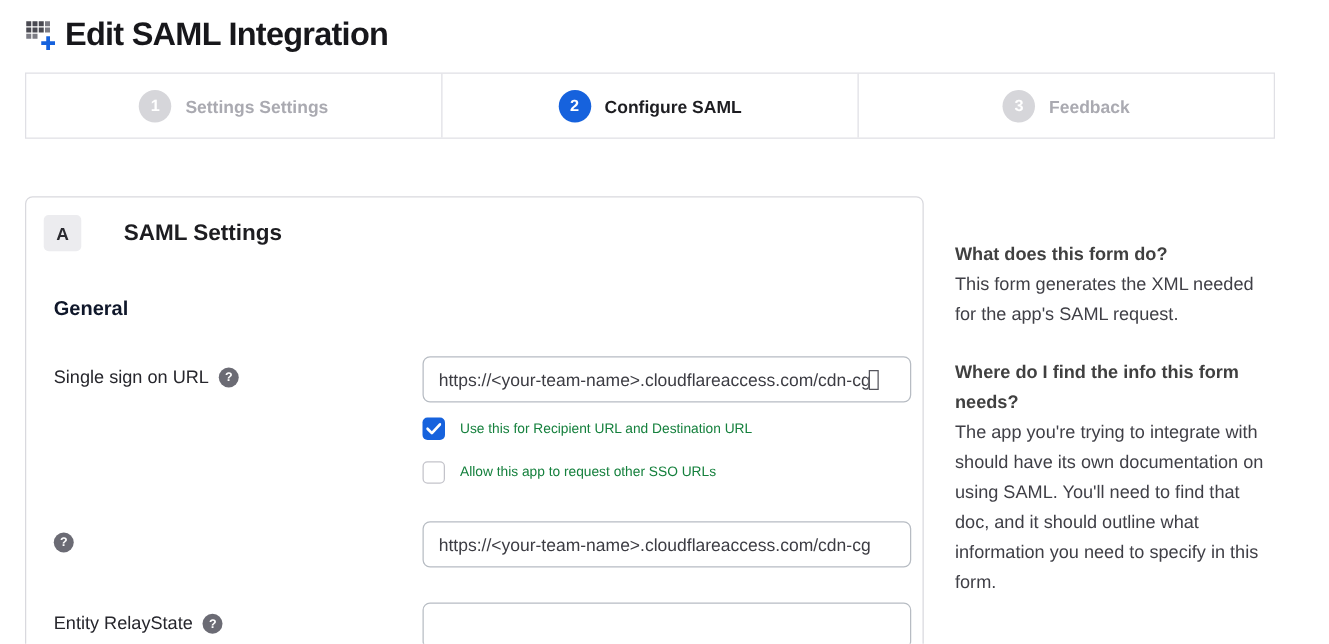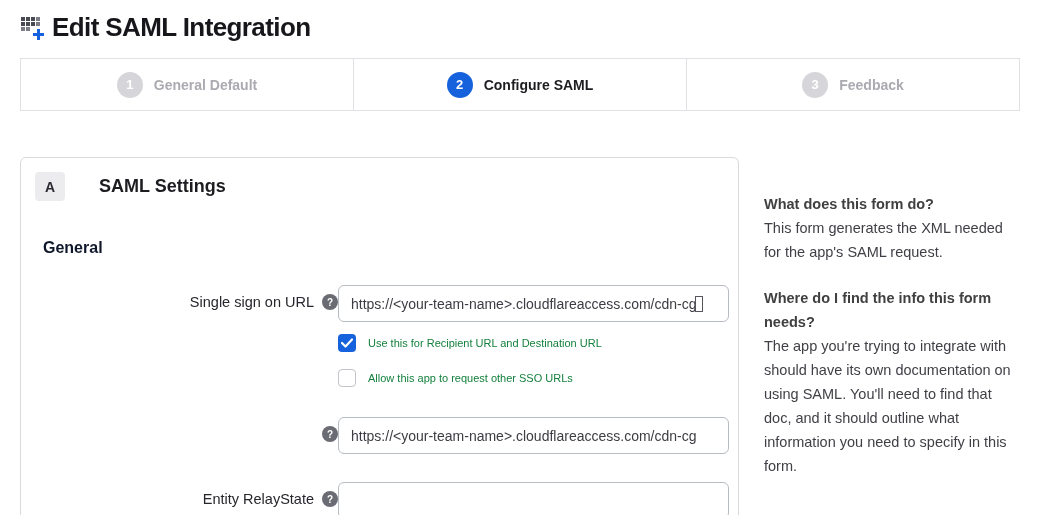--- a/index.html
+++ b/index.html
@@ -42,21 +42,21 @@
 
   .section-head { display: flex; align-items: center; }
   .section-badge { width: 30px; height: 29px; background: #ececef; border-radius: 4px;
     display: flex; align-items: center; justify-content: center;
     font-size: 14px; font-weight: bold; color: #2a2a30; }
   .section-title { margin-left: 34px; font-size: 18px; font-weight: bold; color: #1d1d21; }
 
   .group-title { margin: 38px 0 0 8px; font-size: 16px; font-weight: bold; color: #0f172a; }
 
   .field-row { display: flex; align-items: flex-start; margin-left: 8px; }
-  .field-label-col { width: 295px; flex: 0 0 auto; display: flex; align-items: center; gap: 8px; padding-top: 9px; justify-content: flex-end; }
+  .field-label-col { width: 295px; flex: 0 0 auto; display: flex; align-items: center; gap: 8px; padding-top: 9px; }
   .field-label { font-size: 14.5px; color: #26262c; }
   .help-icon { width: 16px; height: 16px; border-radius: 50%; background: #6b6b74; color: #ffffff;
     font-size: 10px; font-weight: bold; display: inline-flex; align-items: center; justify-content: center;
     cursor: pointer; flex: 0 0 auto; }
   .field-control-col { flex: 1 1 auto; }
 
   .row-sso { margin-top: 28px; }
   .row-audience { margin-top: 30px; }
   .row-relay { margin-top: 28px; }
 
@@ -103,21 +103,21 @@
           <span class="sq hide"></span>
       </div>
       <div class="plus"></div>
     </div>
     <h1 class="page-title">Edit SAML Integration</h1>
   </div>
 
   <div class="steps">
     <div class="step">
       <span class="step-circle">1</span>
-      <span class="step-label">General Default</span>
+      <span class="step-label">Settings Settings</span>
     </div>
     <div class="step active">
       <span class="step-circle">2</span>
       <span class="step-label">Configure SAML</span>
     </div>
     <div class="step">
       <span class="step-circle">3</span>
       <span class="step-label">Feedback</span>
     </div>
   </div>

